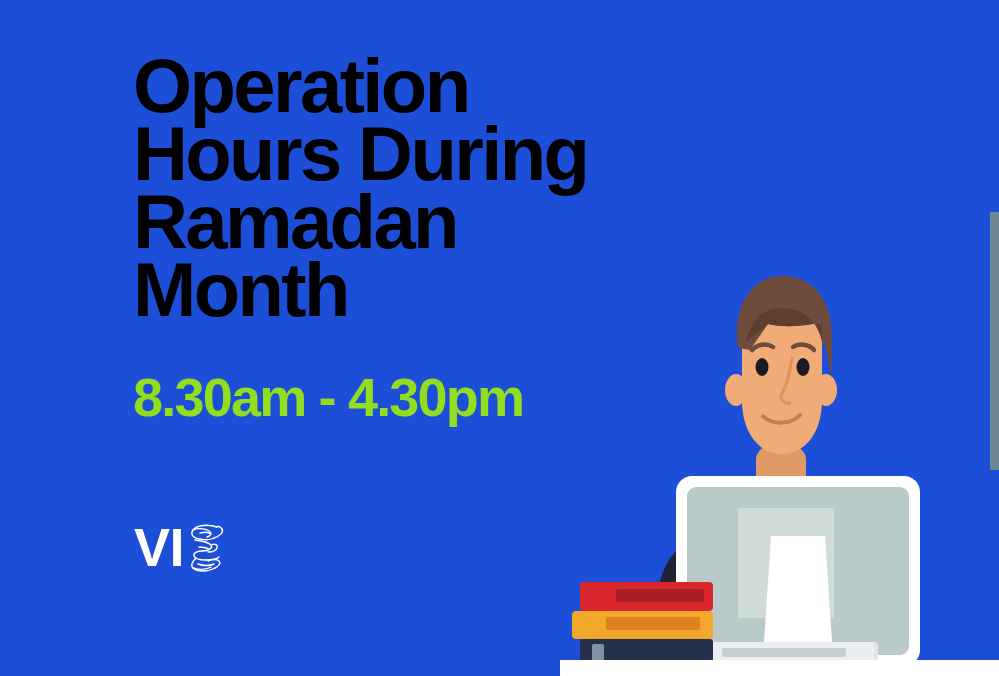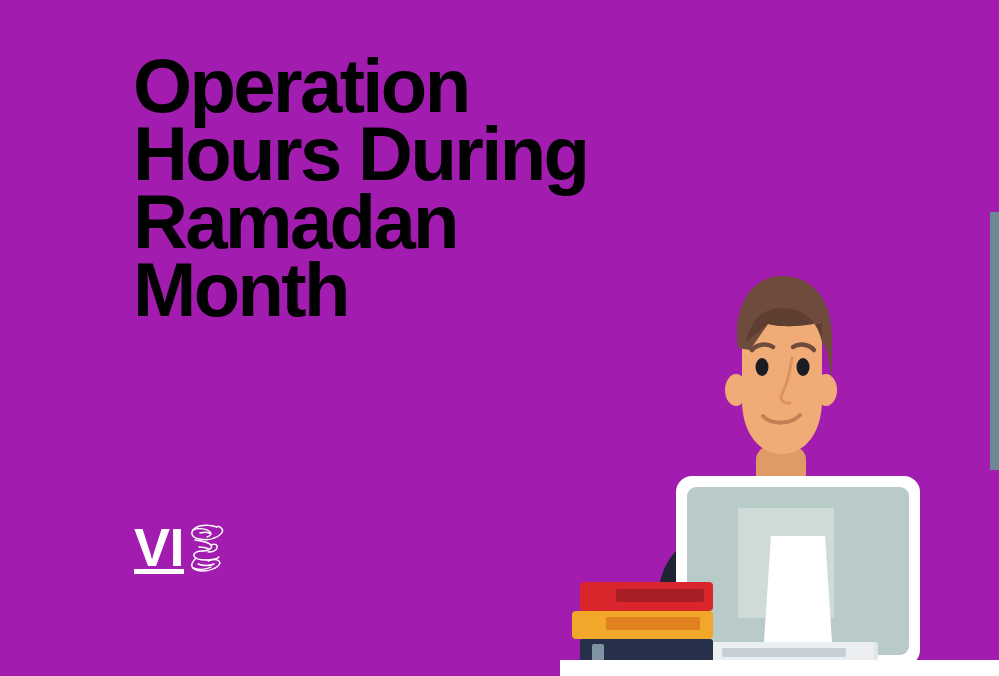--- a/index.html
+++ b/index.html
@@ -8,21 +8,21 @@
     background: #5f7887;
   }
   body {
     font-family: "Liberation Sans", sans-serif;
   }
   #poster {
     position: relative;
     width: 999px;
     height: 676px;
     overflow: hidden;
-    background: #a21caf;
+    background: #1d4ed8;
   }
 
   
   .edge-sliver {
     position: absolute;
     right: 0;
     top: 212px;
     width: 9px;
     height: 258px;
     background: #6d8794;
@@ -70,21 +70,20 @@
   }
   .logo-word {
     color: #ffffff;
     font-family: "Liberation Sans", sans-serif;
     font-size: 54px;
     font-weight: 700;
     letter-spacing: -0.5px;
     line-height: 1;
     display: flex;
     align-items: center;
-    text-decoration: underline;
   }
   .logo-seg { display: inline-block; }
   .logo-mark {
     display: inline-block;
     width: 42px;
     height: 54px;
     position: relative;
     top: 1px;
   }
 
@@ -103,20 +102,21 @@
 
 <div id="poster">
 
   <div class="edge-sliver"></div>
 
   <div class="text-block">
     <h1 class="headline">Operation
 Hours During
 Ramadan
 Month</h1>
+    <p class="subtime">8.30am - 4.30pm</p>
   </div>
 
   <div class="logo">
     <span class="logo-word">
       <span class="logo-seg">VI</span>
       <span class="logo-mark">
         <svg width="42" height="54" viewBox="0 0 42 54" fill="none" stroke="#ffffff" stroke-width="1.4" stroke-linejoin="round" stroke-linecap="round">
           <path d="M33 6 C24 3 13 4 9 9 C6 13 9 17 15 18 C21 19 27 19 30 17"></path>
           <path d="M30 17 C36 15 40 11 38 8 C36 5 33 5 33 6"></path>
           <path d="M9 9 C13 7 21 7 25 10 C28 12 27 15 23 16"></path>

